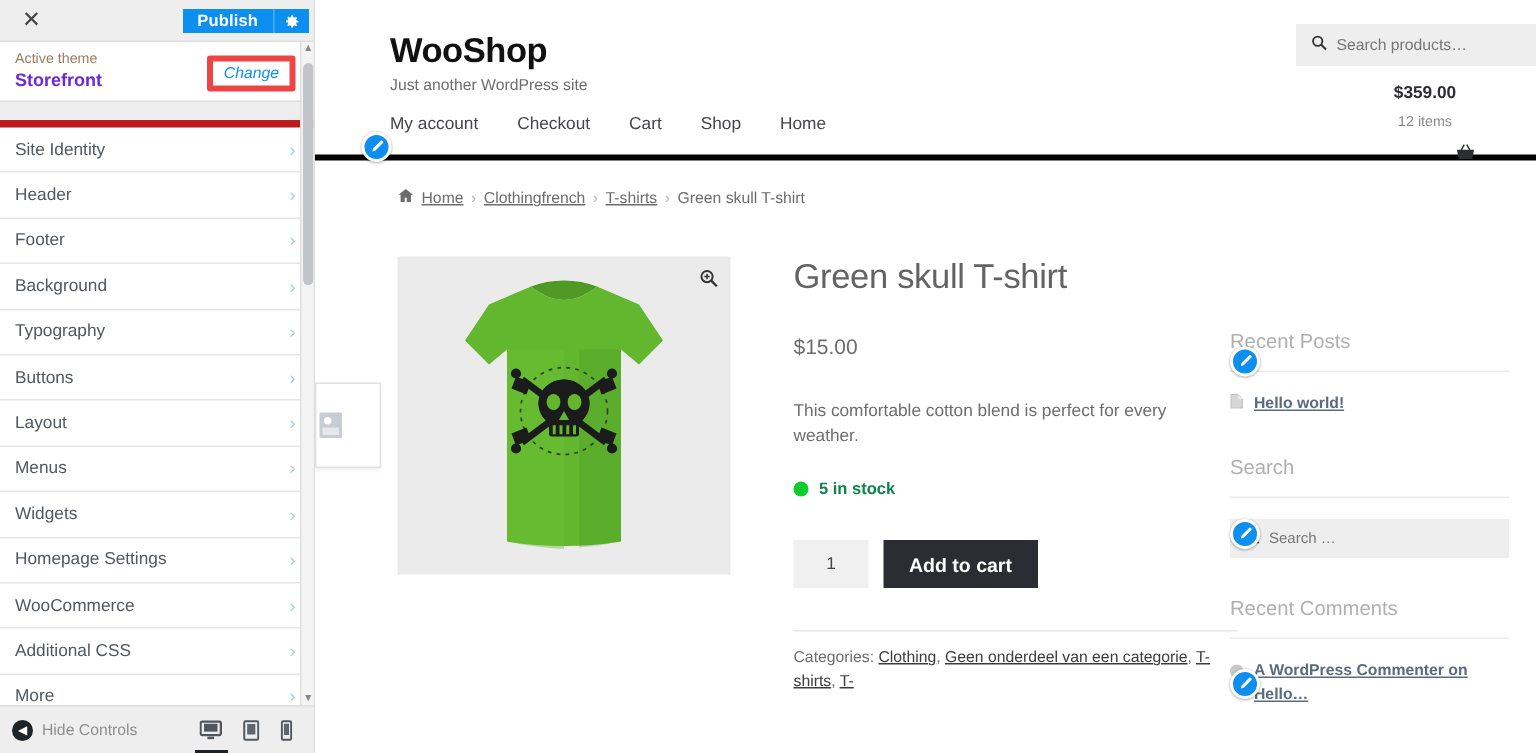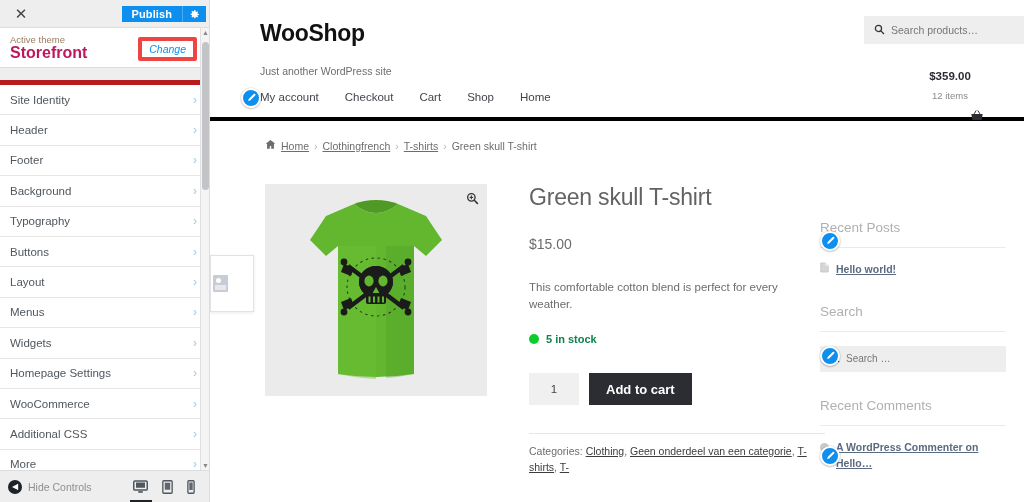--- a/index.html
+++ b/index.html
@@ -46,21 +46,21 @@
     width: 24px; display: flex; align-items: center; justify-content: center;
     border-left: 1px solid rgba(255,255,255,.25);
     cursor: pointer;
   }
   .cz-theme {
     background: #fff; border-bottom: 1px solid #ddd;
     padding: 6px 10px 8px 10px; height: 40px;
     position: relative;
   }
   .cz-theme-label { font-size: 9.5px; color: #9a7d5e; line-height: 12px; }
-  .cz-theme-name { font-size: 16px; color: #be185d; font-weight: 700; line-height: 14px; }
+  .cz-theme-name { font-size: 12px; color: #6d28d9; font-weight: 700; line-height: 14px; }
   .cz-change {
     position: absolute; right: 12px; top: 9px;
     font-size: 10.5px; color: #0d8ff0;
     border: 4px solid #ef4444; background: #fff;
     border-radius: 2px; padding: 2px 7px; cursor: pointer; font-style: italic;
   }
   .cz-gap { height: 12px; background: #eee; }
   .cz-list { background: #fff; border-top: 5px solid #b91c1c; }
   .cz-item {
     height: 30.4px; display: flex; align-items: center;
@@ -110,21 +110,21 @@
   #preview {
     position: absolute; left: 210px; top: 0;
     width: 814px; height: 502px;
     background: #fff; overflow: hidden;
   }
   .site-header { padding: 20px 40px 0 50px; }
   .site-title {
     font-size: 23px; font-weight: 700; color: #111;
     letter-spacing: -.3px; margin: 0;
   }
-  .site-desc { font-size: 10.5px; color: #6d6d6d; margin-top: 18px; }
+  .site-desc { font-size: 10.5px; color: #6d6d6d; margin-top: 4px; }
   .header-row { position: relative; }
   .prod-search {
     position: absolute; right: 0; top: 16px;
     width: 160px; height: 28px; background: #eee;
     display: flex; align-items: center; gap: 6px; padding: 0 10px;
     cursor: text;
   }
   .prod-search .mag { color: #444; font-size: 11px; }
   .prod-search span.ph { font-size: 10.5px; color: #767676; }
 

